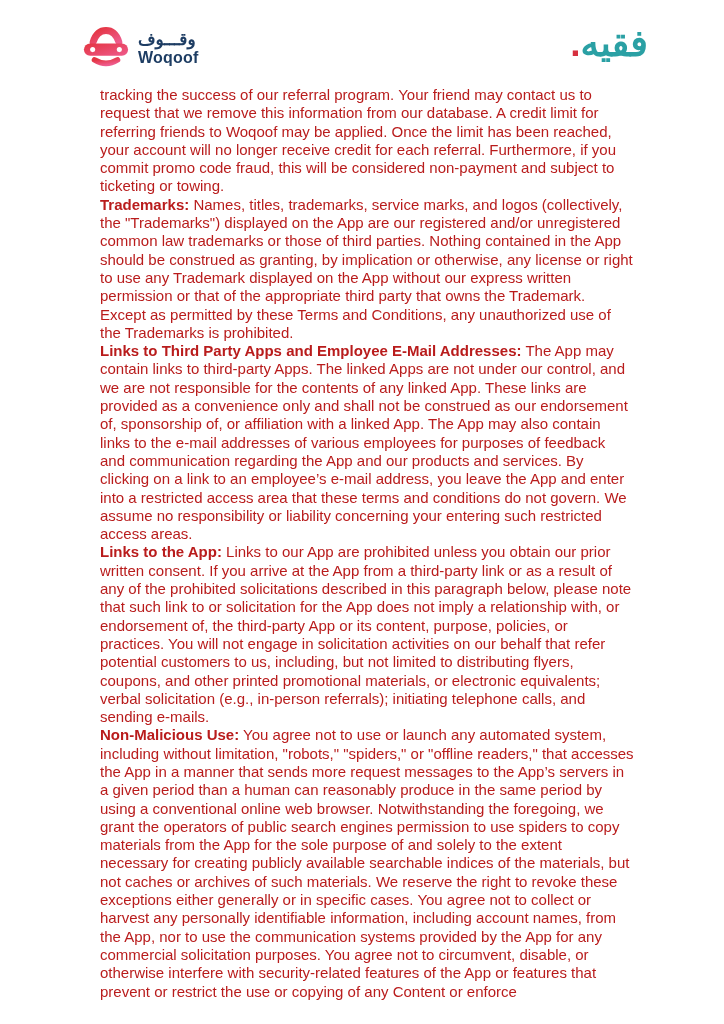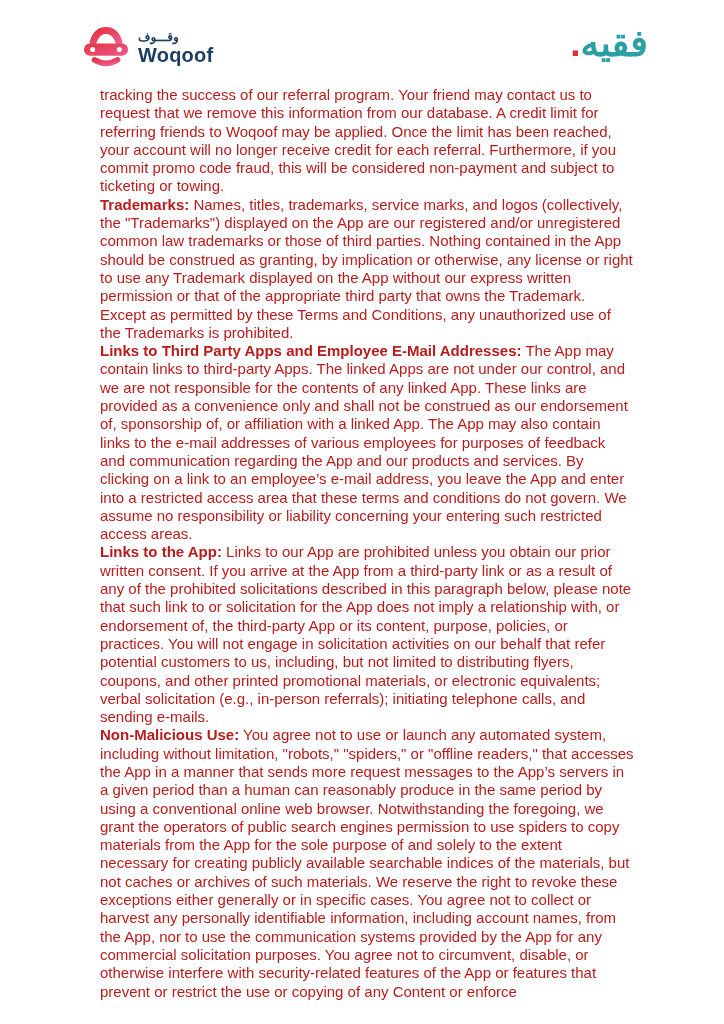--- a/index.html
+++ b/index.html
@@ -34,28 +34,28 @@
     height: 44px;
     flex: 0 0 auto;
   }
   .woqoof-text {
     display: flex;
     flex-direction: column;
     align-items: flex-start;
     line-height: 1;
   }
   .woqoof-arabic {
-    font-size: 12px;
+    font-size: 17px;
     font-weight: bold;
     color: #1e3d63;
     letter-spacing: 1px;
     margin-bottom: 2px;
   }
   .woqoof-latin {
-    font-size: 20px;
+    font-size: 16px;
     font-weight: bold;
     color: #1e3d63;
     letter-spacing: 0.2px;
   }
   .faqih-logo {
     position: absolute;
     right: 76px;
     top: 24px;
     font-size: 37px;
     font-weight: bold;

